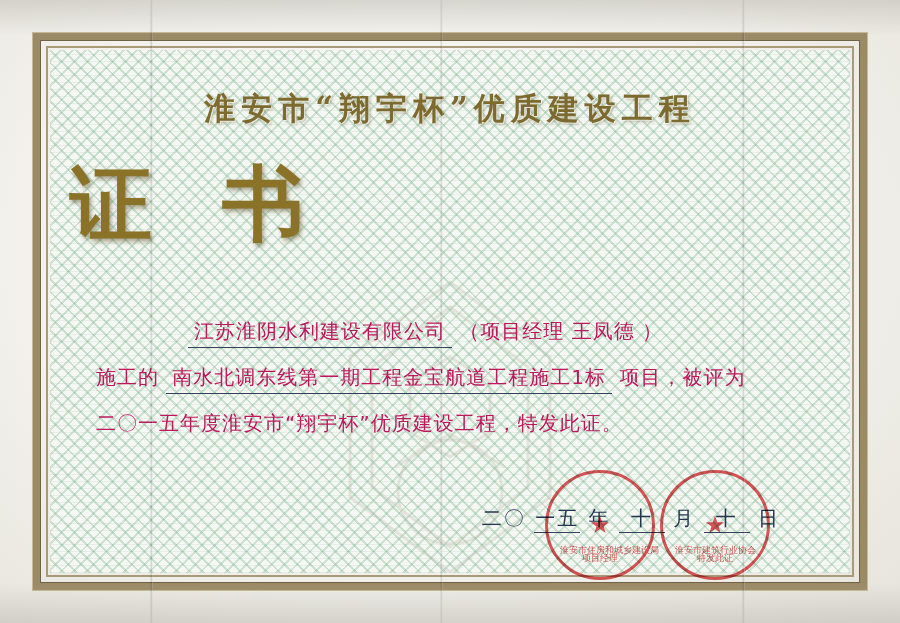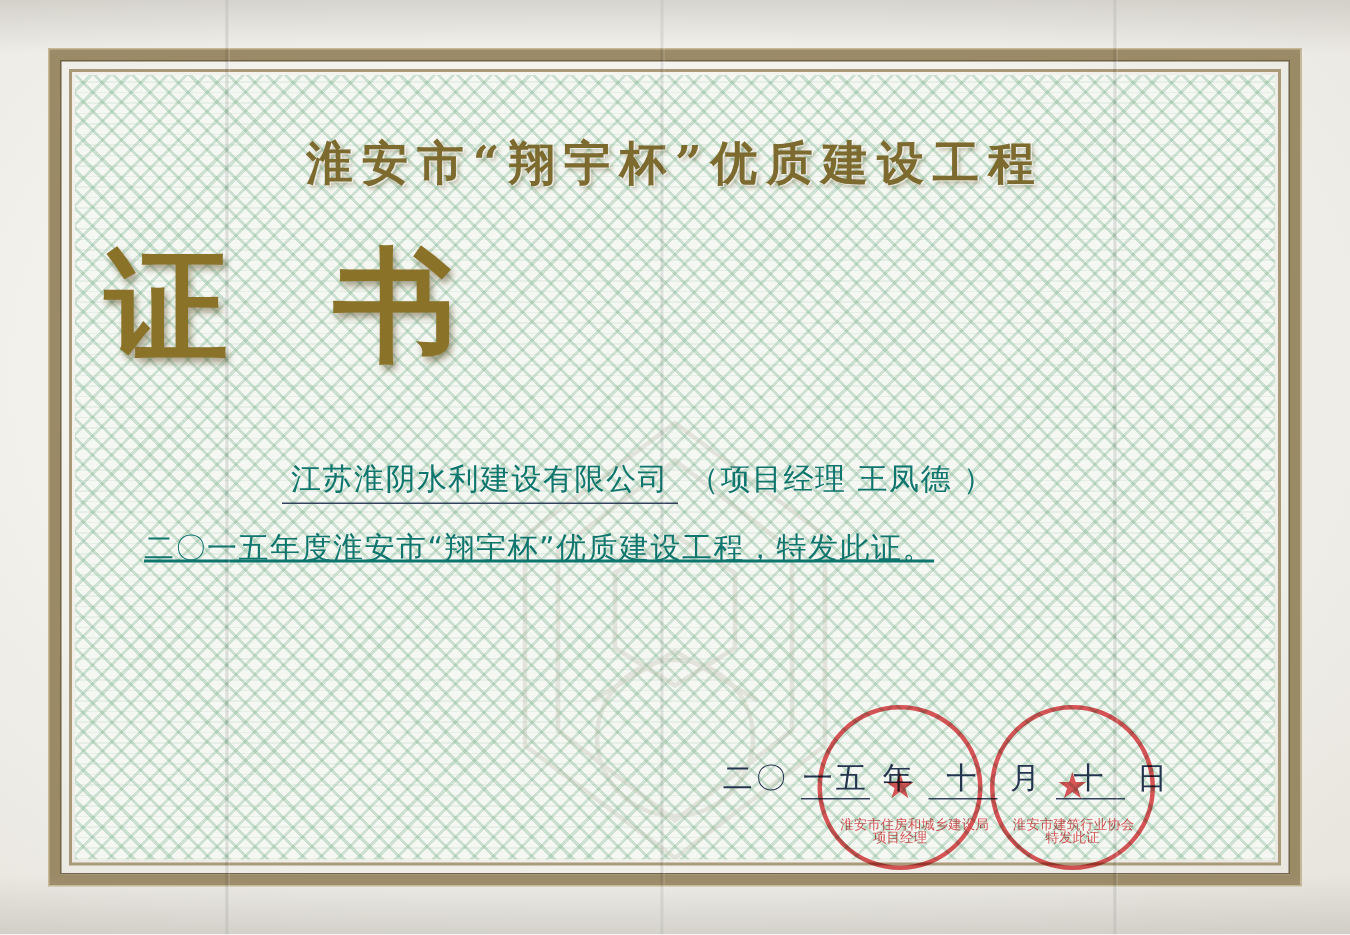--- a/index.html
+++ b/index.html
@@ -112,35 +112,35 @@
     text-indent: 70px;
     color: #8a7329;
     text-shadow: 2px 3px 4px rgba(80,65,25,0.45);
     white-space: nowrap;
   }
 
   .body-text {
     position: absolute;
     left: 96px;
     right: 86px;
-    top: 296px;
+    top: 308px;
     font-family: "DejaVu Sans", sans-serif;
     font-size: 20px;
-    color: #0f766e;
+    color: #be185d;
     line-height: 46px;
     letter-spacing: 1px;
   }
 
   .row {
     display: block;
     white-space: nowrap;
   }
   .row.r1 { text-align: left; padding-left: 92px; }
   .row.r2 { text-align: left; }
-  .row.r3 { text-align: left; text-decoration: underline; }
+  .row.r3 { text-align: left; }
 
   .underline {
     border-bottom: 1.5px solid #33425c;
     padding: 0 6px 2px 6px;
     display: inline-block;
     line-height: 28px;
   }
 
   .paren { letter-spacing: 1px; }
 
@@ -261,20 +261,25 @@
     <div class="big-word">证书</div>
 
     <div class="body-text">
       <div class="row r1">
         <span class="underline">江苏淮阴水利建设有限公司</span>
         <span class="paren">（项目经理</span>
         <span>王凤德</span>
         <span class="paren">）</span>
       </div>
 
+      <div class="row r2">
+        <span>施工的</span>
+        <span class="underline">南水北调东线第一期工程金宝航道工程施工1标</span>
+        <span>项目，被评为</span>
+      </div>
 
       <div class="row r3">
         <span>二〇一五年度淮安市“翔宇杯”优质建设工程，特发此证。</span>
       </div>
     </div>
 
     <div class="date-row">
       <span>二〇</span>
       <span class="blank">一五</span>
       <span>年</span>

